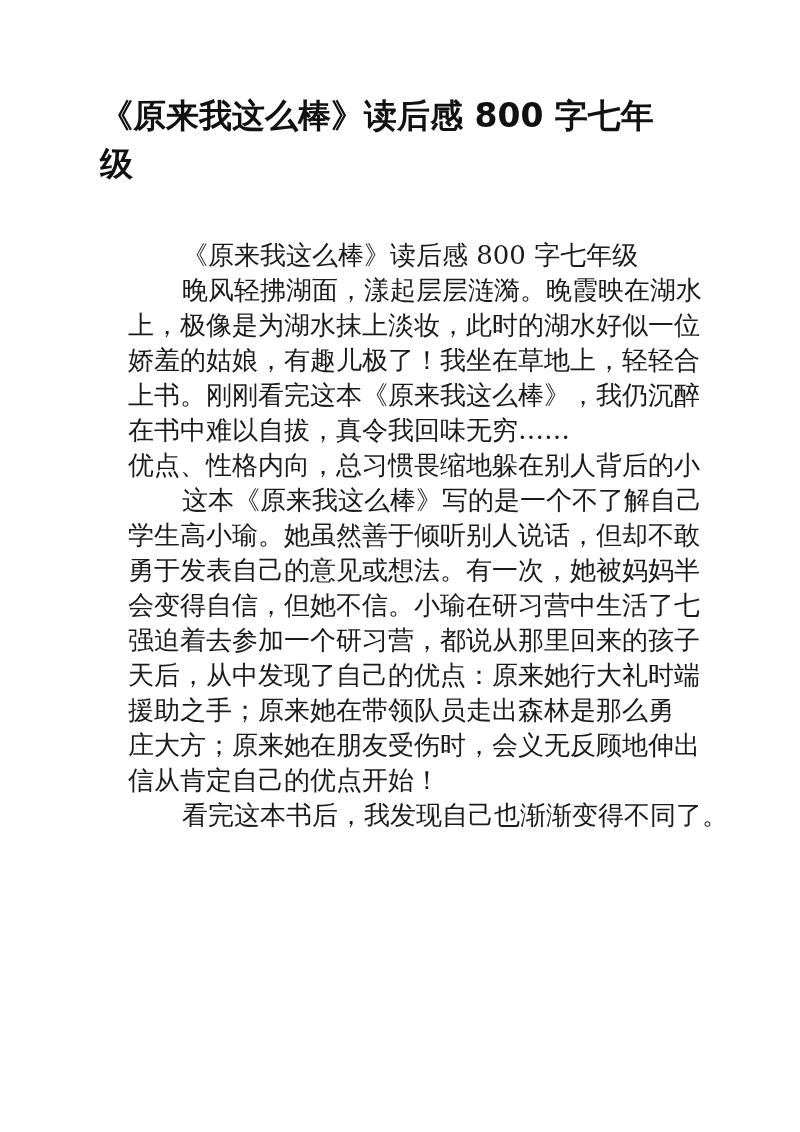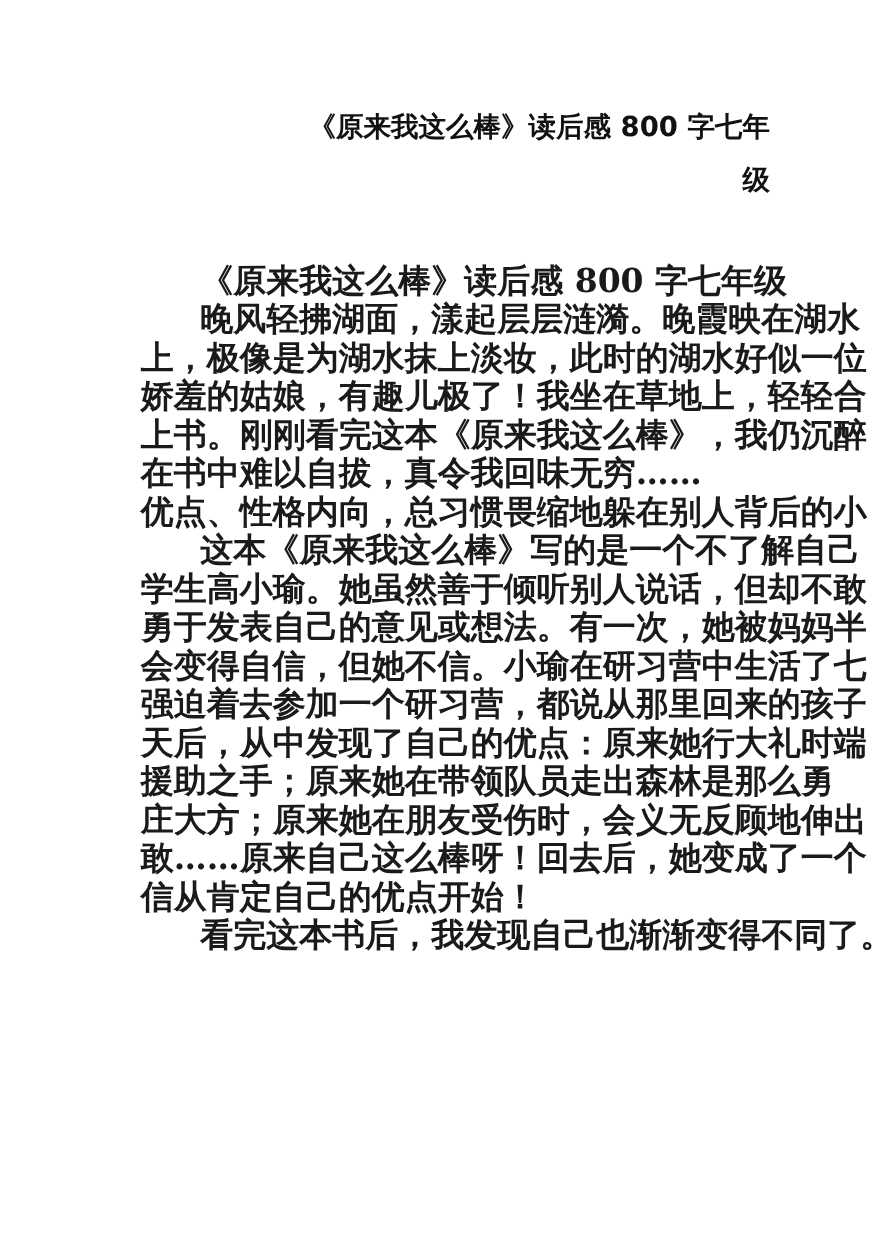--- a/index.html
+++ b/index.html
@@ -19,39 +19,38 @@
       left: 0; top: 0;
       width: 800px;
       height: 1132px;
       background: #ffffff;
     }
     .title {
       position: absolute;
       left: 100px;
       width: 600px;
       top: 92px;
-      text-align: right;
+      text-align: left;
       font-family: "DejaVu Sans", "Liberation Sans", sans-serif;
       font-weight: bold;
-      font-size: 25px;
+      font-size: 33px;
       line-height: 48px;
       color: #111111;
       letter-spacing: 0px;
     }
     .title span { display: block; }
     .body {
       position: absolute;
       left: 128px;
       top: 238px;
       width: 560px;
       font-family: "DejaVu Serif", "Liberation Serif", serif;
-      font-size: 30px;
+      font-size: 26px;
       line-height: 35px;
       color: #1a1a1a;
-      font-weight: bold;
     }
     .line {
       display: block;
       white-space: nowrap;
       height: 35px;
     }
     .indent { padding-left: 54px; }
   </style>
 </head>
 <body>
@@ -71,17 +70,16 @@
     <span class="line">在书中难以自拔，真令我回味无穷……</span>
     <span class="line">优点、性格内向，总习惯畏缩地躲在别人背后的小</span>
     <span class="line indent">这本《原来我这么棒》写的是一个不了解自己</span>
     <span class="line">学生高小瑜。她虽然善于倾听别人说话，但却不敢</span>
     <span class="line">勇于发表自己的意见或想法。有一次，她被妈妈半</span>
     <span class="line">会变得自信，但她不信。小瑜在研习营中生活了七</span>
     <span class="line">强迫着去参加一个研习营，都说从那里回来的孩子</span>
     <span class="line">天后，从中发现了自己的优点：原来她行大礼时端</span>
     <span class="line">援助之手；原来她在带领队员走出森林是那么勇</span>
     <span class="line">庄大方；原来她在朋友受伤时，会义无反顾地伸出</span>
-    <span class="line">敢……原来自己这么棒呀！回去后，她变成了一个</span>
     <span class="line">信从肯定自己的优点开始！</span>
     <span class="line indent">看完这本书后，我发现自己也渐渐变得不同了。</span>
   </div>
 </div>
 
 </body></html>

